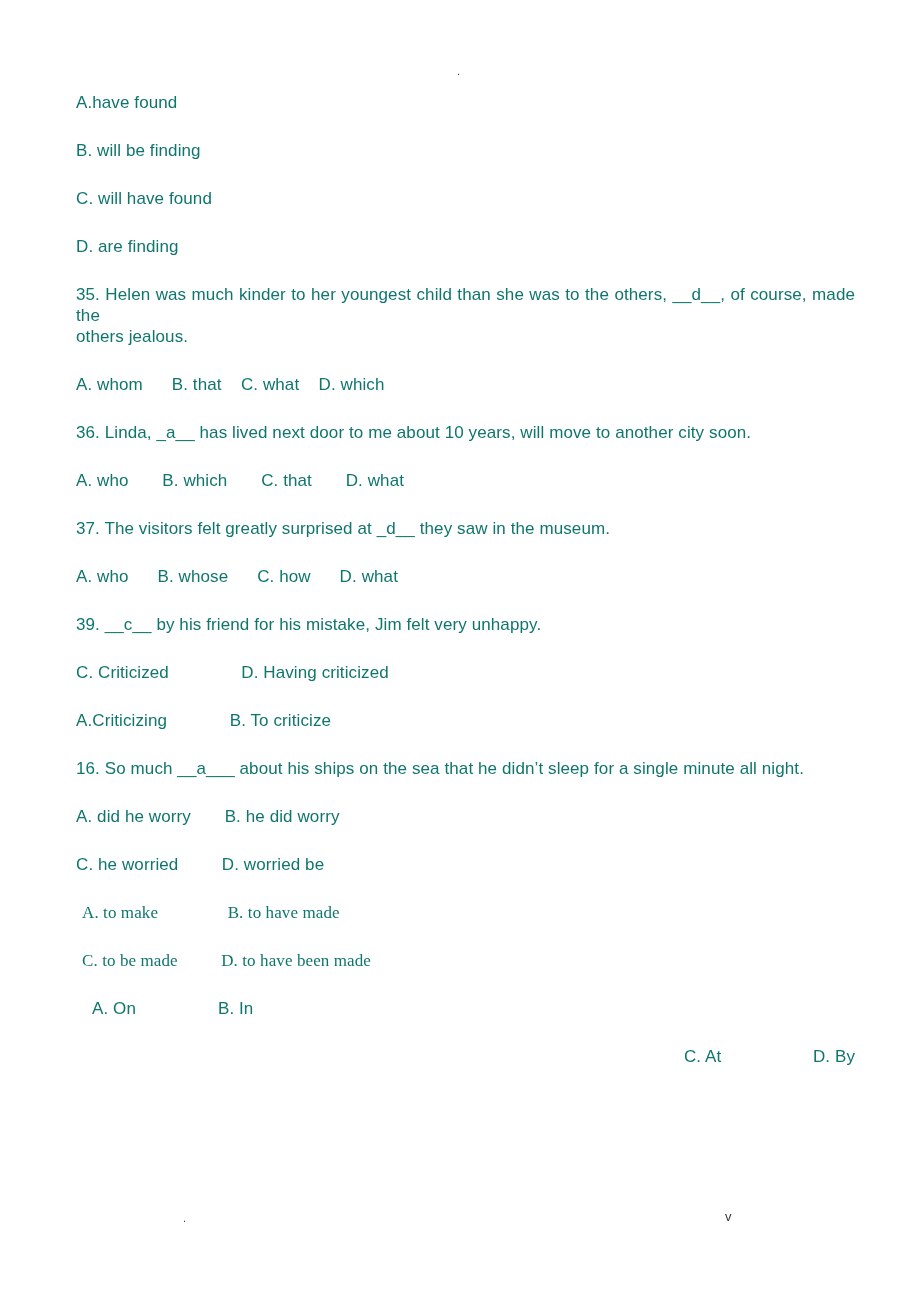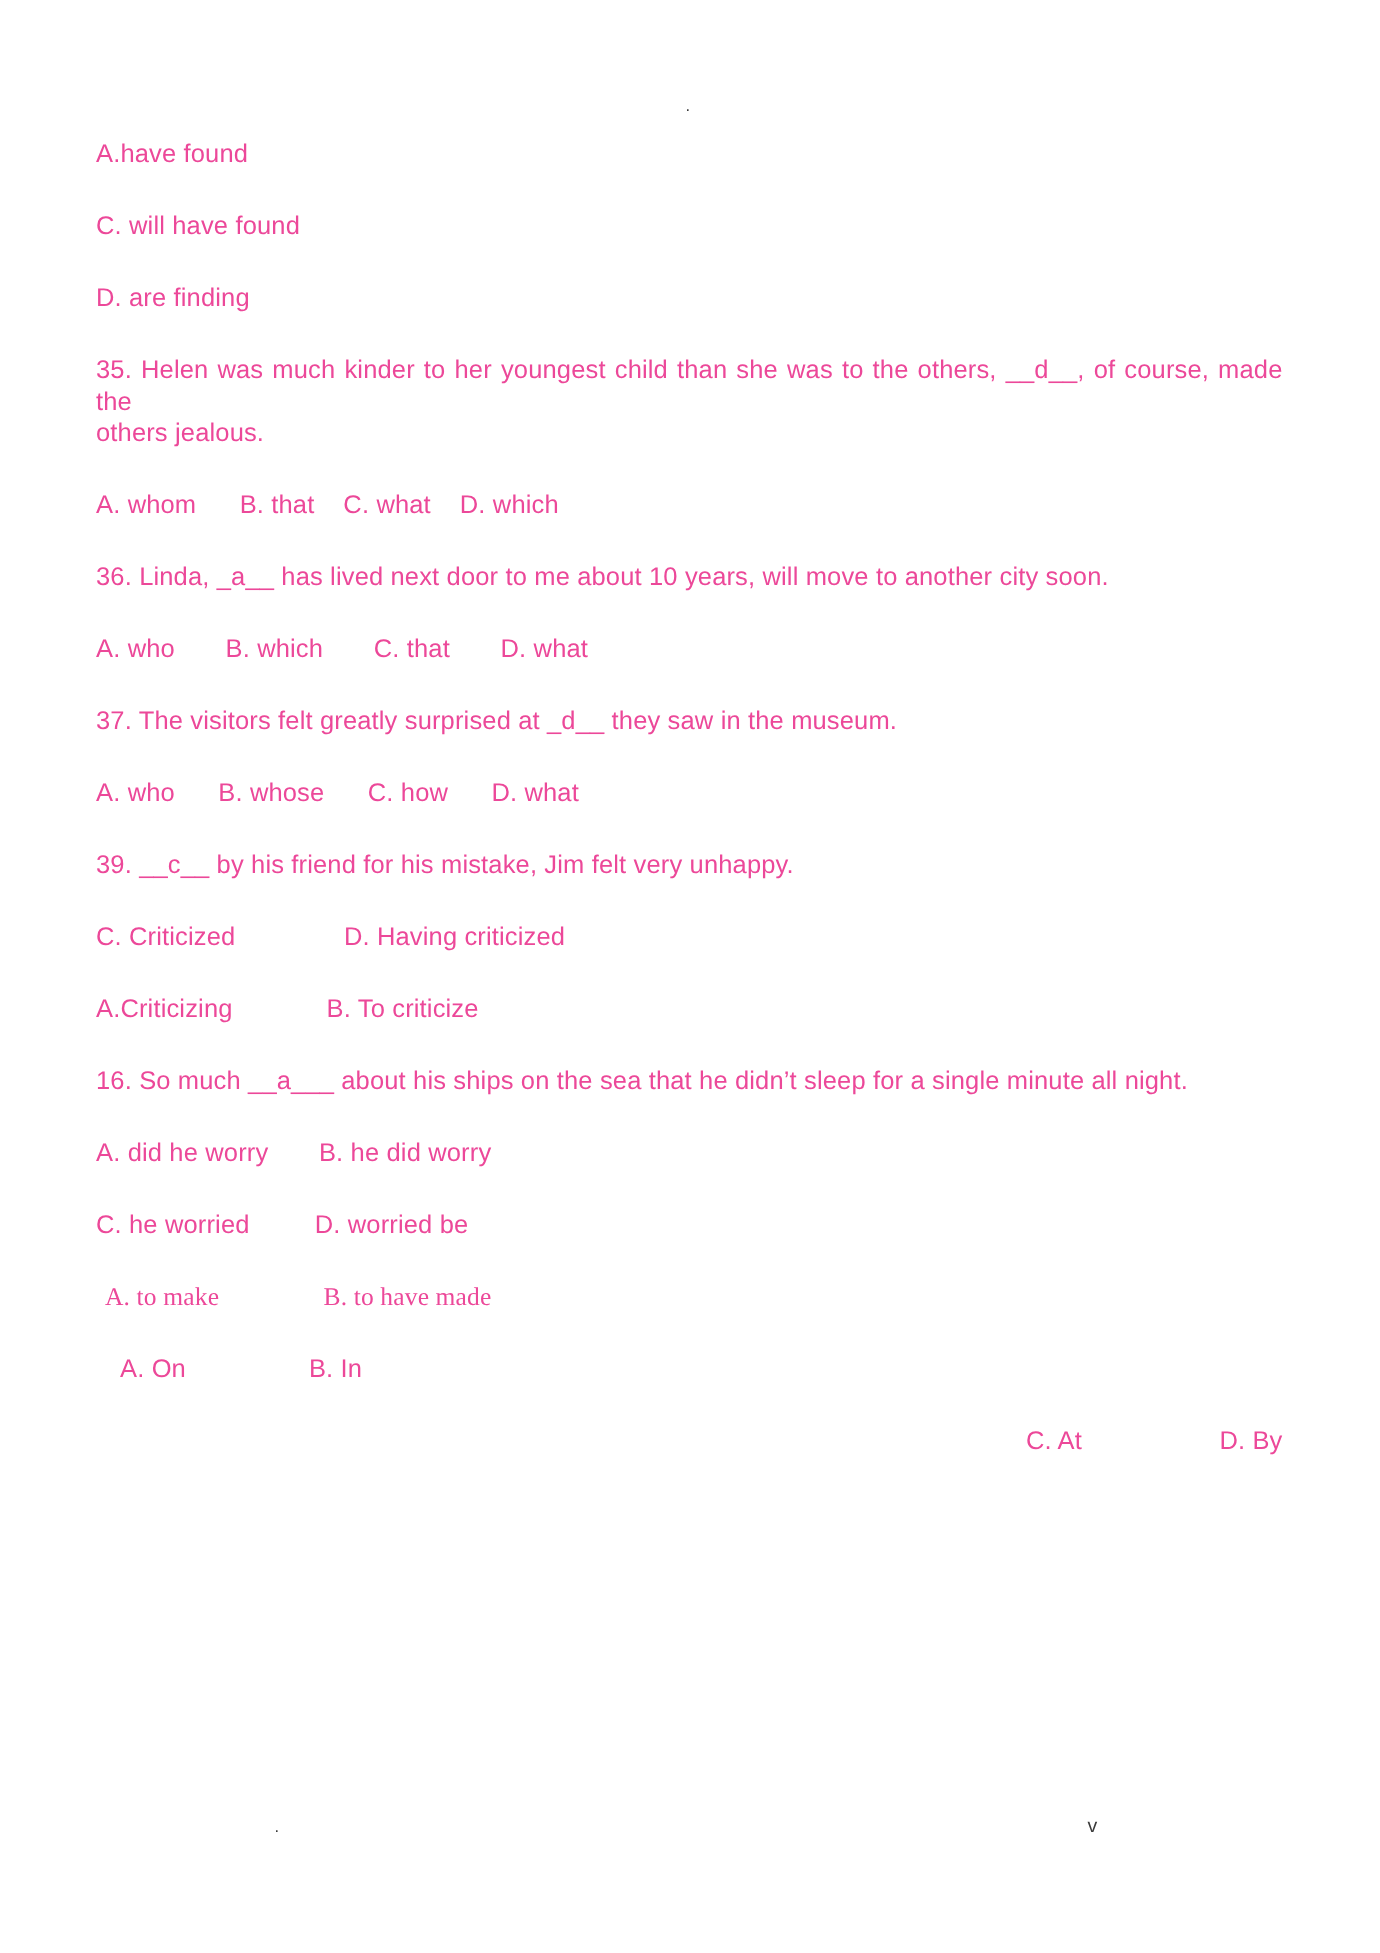--- a/index.html
+++ b/index.html
@@ -38,22 +38,22 @@
   .content {
     position: absolute;
     left: 64px;
     top: 92px;
     width: 791px;
   }
 
   .line {
     font-size: 17px;
     line-height: 21px;
-    color: #ec4899;
-    margin: 0 0 27px 0;
+    color: #0f766e;
+    margin: 0 0 27px 12px;
     white-space: pre-wrap;
     letter-spacing: 0.1px;
   }
   .line:last-child { margin-bottom: 0; text-align: right; }
 
   
   .line.justify {
     text-align: justify;
     text-align-last: left;
     margin-bottom: 0;
@@ -72,20 +72,21 @@
 </head>
 <body>
 
 <div class="page">
 
   <span class="stray-mark stray-top">.</span>
 
   <div class="content">
 
     <p class="line">A.have found</p>
+    <p class="line">B. will be finding</p>
     <p class="line">C. will have found</p>
     <p class="line">D. are finding</p>
 
     <p class="line justify">35. Helen was much kinder to her youngest child than she was to the others, __d__, of course, made the</p>
     <p class="line justify-tail">others jealous.</p>
     <p class="line">A. whom      B. that    C. what    D. which</p>
 
     <p class="line gap-before">36. Linda, _a__ has lived next door to me about 10 years, will move to another city soon.</p>
     <p class="line">A. who       B. which       C. that       D. what</p>
 
@@ -94,20 +95,21 @@
 
     <p class="line gap-before">39. __c__ by his friend for his mistake, Jim felt very unhappy.</p>
     <p class="line">C. Criticized               D. Having criticized</p>
     <p class="line">A.Criticizing             B. To criticize</p>
 
     <p class="line gap-before">16. So much __a___ about his ships on the sea that he didn’t sleep for a single minute all night.</p>
     <p class="line">A. did he worry       B. he did worry</p>
     <p class="line">C. he worried         D. worried be</p>
 
     <p class="line indent-sm">A. to make                B. to have made</p>
+    <p class="line indent-sm">C. to be made          D. to have been made</p>
 
     <p class="line indent-md">A. On                 B. In</p>
     <p class="line indent-md">C. At                   D. By</p>
 
   </div>
 
   <span class="stray-mark stray-bot-l">.</span>
   <span class="stray-mark stray-bot-r">v</span>
 
 </div>

